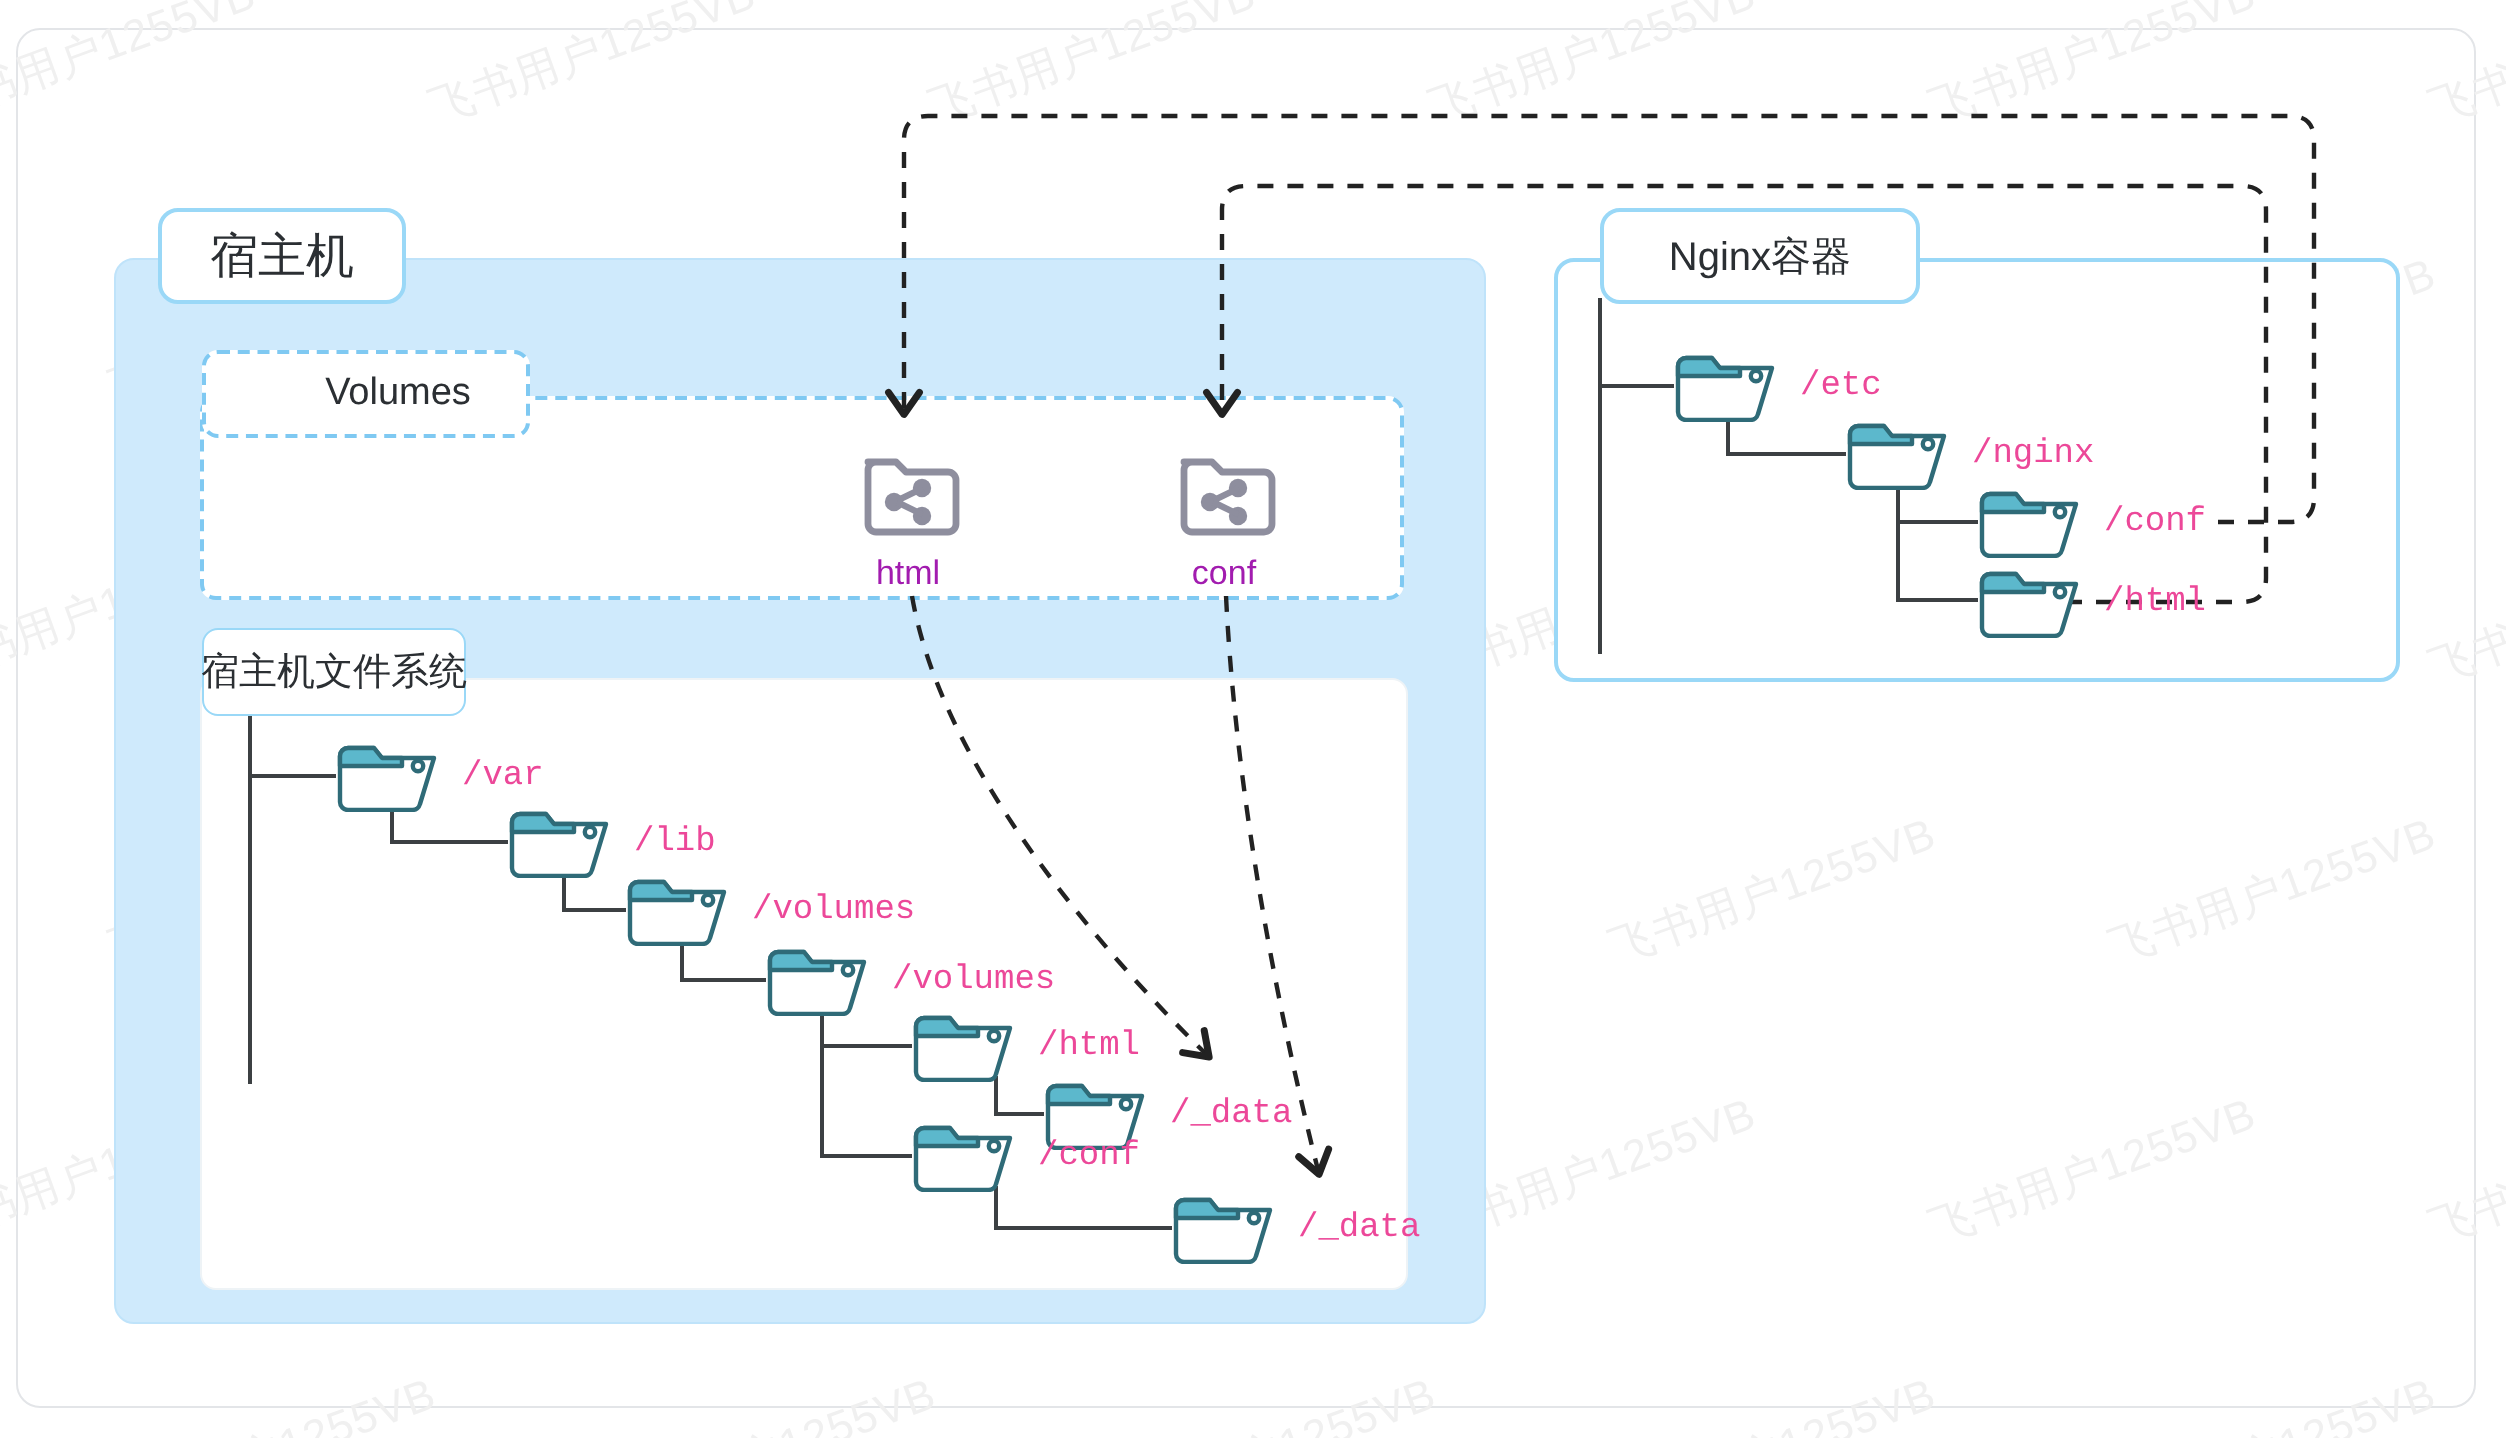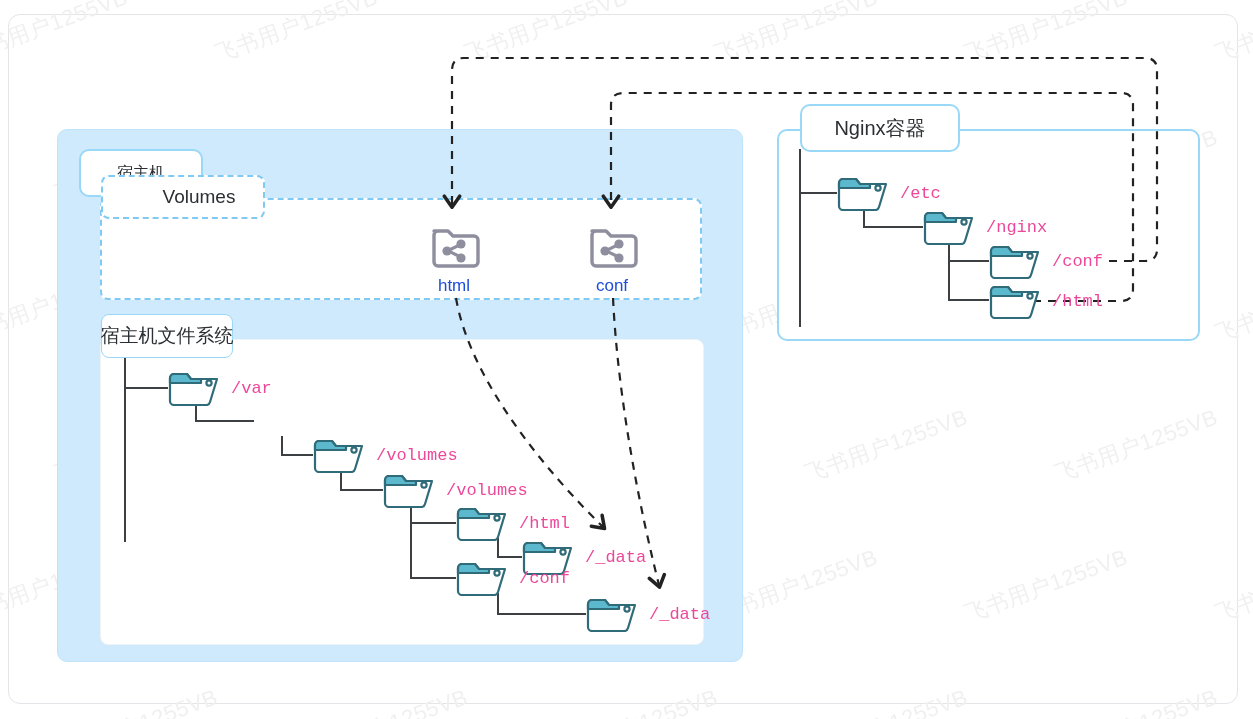--- a/index.html
+++ b/index.html
@@ -43,39 +43,39 @@
   }
 
   
   .tab{
     position:absolute;box-sizing:border-box;background:#fff;
     display:flex;align-items:center;justify-content:center;
     color:#2b2f33;white-space:nowrap;
   }
   .tab-host{
     left:79px;top:104px;width:124px;height:48px;
-    border:2px solid #9ad8f7;border-radius:10px;font-size:16px;margin-top:45px;
+    border:2px solid #9ad8f7;border-radius:10px;font-size:24px;
   }
   .tab-nginx{
     left:800px;top:104px;width:160px;height:48px;
     border:2px solid #9ad8f7;border-radius:10px;font-size:20px;
   }
   .tab-volumes{
     left:101px;top:175px;width:164px;height:44px;
     border:2px dashed #7fc9f2;border-radius:8px;font-size:19px;padding-left:32px;
   }
   .tab-fs{
     left:101px;top:314px;width:132px;height:44px;
     border:1.5px solid #9ad8f7;border-radius:8px;font-size:19px;
   }
 
   
   .vol{position:absolute;width:74px;text-align:center;}
   .vol .cap{
-    display:block;margin-top:2px;font-size:17px;color:#1d4ed8;
+    display:block;margin-top:2px;font-size:17px;color:#a21caf;
     font-family:"Liberation Sans",sans-serif;
   }
 
   
   .node{position:absolute;display:flex;align-items:center;white-space:nowrap;}
   .node .lbl{
     margin-left:6px;font-family:"Liberation Mono",monospace;
     font-size:17px;color:#ec4899;letter-spacing:0px;
   }
 </style>
@@ -211,20 +211,28 @@
 
   <div class="node" style="left:167px;top:370px;">
     <svg width="58" height="36" viewBox="0 0 58 36">
       <path d="M3,8 a4,4 0 0 1 4,-4 h13 l4,5 h26 l-7,23 a4,4 0 0 1 -4,3 h-32 a4,4 0 0 1 -4,-4 z" fill="#ffffff" stroke="#2f6b78" stroke-width="2.2" stroke-linejoin="round"></path>
       <path d="M3,8 a4,4 0 0 1 4,-4 h13 l4,5 h10 v4 h-31 z" fill="#5cb8cc" stroke="#2f6b78" stroke-width="2.2" stroke-linejoin="round"></path>
       <circle cx="42" cy="13" r="2.6" fill="none" stroke="#2f6b78" stroke-width="2.2"></circle>
     </svg>
     <span class="lbl">/var</span>
   </div>
 
+  <div class="node" style="left:253px;top:403px;">
+    <svg width="58" height="36" viewBox="0 0 58 36">
+      <path d="M3,8 a4,4 0 0 1 4,-4 h13 l4,5 h26 l-7,23 a4,4 0 0 1 -4,3 h-32 a4,4 0 0 1 -4,-4 z" fill="#ffffff" stroke="#2f6b78" stroke-width="2.2" stroke-linejoin="round"></path>
+      <path d="M3,8 a4,4 0 0 1 4,-4 h13 l4,5 h10 v4 h-31 z" fill="#5cb8cc" stroke="#2f6b78" stroke-width="2.2" stroke-linejoin="round"></path>
+      <circle cx="42" cy="13" r="2.6" fill="none" stroke="#2f6b78" stroke-width="2.2"></circle>
+    </svg>
+    <span class="lbl">/lib</span>
+  </div>
 
   <div class="node" style="left:312px;top:437px;">
     <svg width="58" height="36" viewBox="0 0 58 36">
       <path d="M3,8 a4,4 0 0 1 4,-4 h13 l4,5 h26 l-7,23 a4,4 0 0 1 -4,3 h-32 a4,4 0 0 1 -4,-4 z" fill="#ffffff" stroke="#2f6b78" stroke-width="2.2" stroke-linejoin="round"></path>
       <path d="M3,8 a4,4 0 0 1 4,-4 h13 l4,5 h10 v4 h-31 z" fill="#5cb8cc" stroke="#2f6b78" stroke-width="2.2" stroke-linejoin="round"></path>
       <circle cx="42" cy="13" r="2.6" fill="none" stroke="#2f6b78" stroke-width="2.2"></circle>
     </svg>
     <span class="lbl">/volumes</span>
   </div>
 

